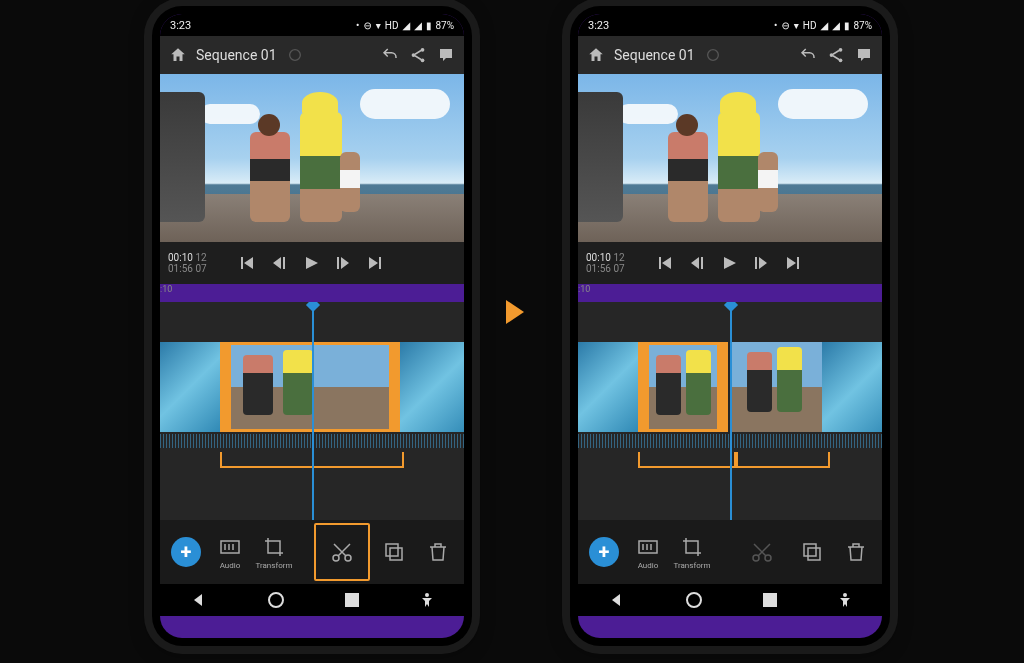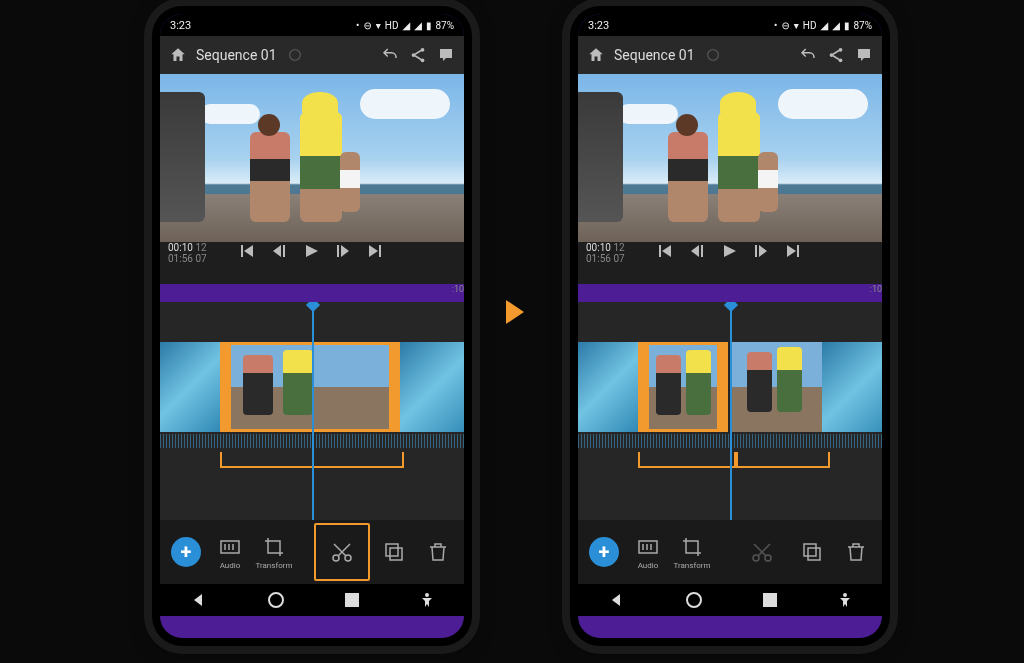--- a/index.html
+++ b/index.html
@@ -21,26 +21,26 @@
   .c1{width:90px;height:30px;left:200px;top:15px;border-radius:20px}
   .c2{width:60px;height:20px;left:40px;top:30px;border-radius:15px}
   .pier{position:absolute;left:0;right:0;bottom:0;height:48px;background:linear-gradient(#8a8077,#6e6258)}
   .person{position:absolute;bottom:20px;border-radius:6px}
   .p1{left:-5px;width:50px;height:130px;background:linear-gradient(#3a3a3a,#555)}
   .p2{left:90px;width:40px;height:90px;background:linear-gradient(#c97b6a 0 30%,#2a2a2a 30% 55%,#b0876a 55%)}
   .p2::before{content:"";position:absolute;top:-18px;left:8px;width:22px;height:22px;background:#5b3926;border-radius:50%}
   .p3{left:140px;width:42px;height:110px;background:linear-gradient(#f2e14a 0 40%,#4a6f3e 40% 70%,#b0876a 70%)}
   .p3::before{content:"";position:absolute;top:-20px;left:2px;width:36px;height:22px;background:#f2e14a;border-radius:50% 50% 10% 10%}
   .p4{left:180px;width:20px;height:60px;bottom:30px;background:linear-gradient(#b0876a 0 30%,#f4f4f4 30% 60%,#b0876a 60%)}
-  .controls{height:42px;display:flex;align-items:flex-start;padding:0 8px;gap:4px;background:#1e1e1e}
+  .controls{height:42px;display:flex;align-items:center;padding:0 8px;gap:4px;background:#1e1e1e}
   .time{font-size:10px;line-height:11px;color:#888}
   .time .cur{color:#ddd}
   .pbtns{flex:1;display:flex;justify-content:center;gap:14px;color:#bbb}
   .pbtn{width:18px;height:18px;display:flex;align-items:center;justify-content:center}
-  .tlabel{height:18px;font-size:9px;color:#888;text-align:right}
+  .tlabel{height:18px;font-size:9px;color:#888;text-align:left}
   .timeline{height:218px;background:#262626;position:relative;overflow:hidden}
   .playhead{position:absolute;top:0;bottom:0;left:50%;width:2px;background:#2a8fd6;z-index:5}
   .playhead::before{content:"";position:absolute;top:-2px;left:-4px;width:10px;height:10px;background:#2a8fd6;transform:rotate(45deg)}
   .track{position:absolute;top:40px;left:0;right:0;height:90px;display:flex;align-items:stretch}
   .clip{position:relative;flex:0 0 auto;overflow:hidden}
   .clip .thumb{position:absolute;inset:0}
   .twater{background:linear-gradient(135deg,#2b7aa8,#71c3e2,#3089b5)}
   .tbeach{background:linear-gradient(#7ab0d9 0 50%,#8a7560 50%)}
   .sel{border:3px solid #f29a2e;box-sizing:border-box}
   .handleL,.handleR{position:absolute;top:0;bottom:0;width:8px;background:#f29a2e}

